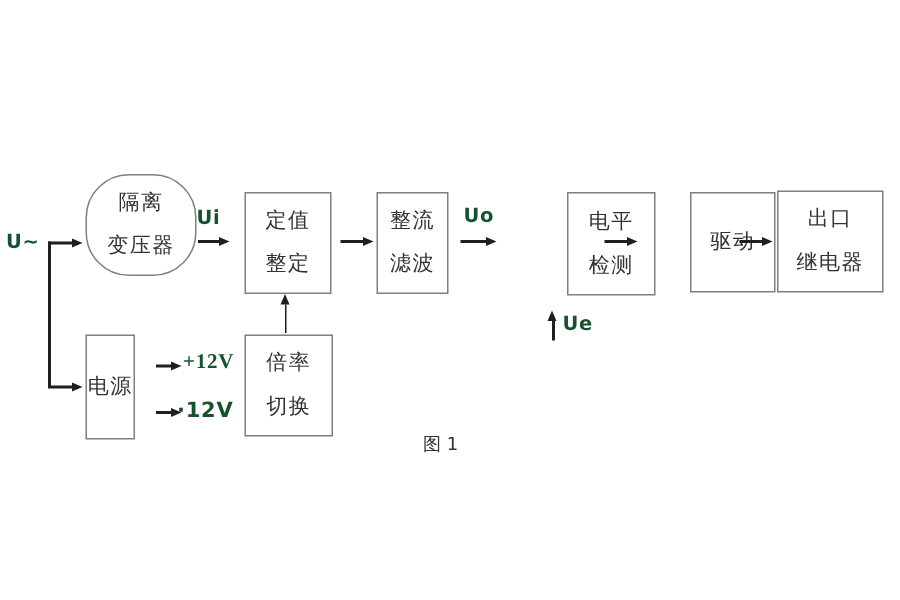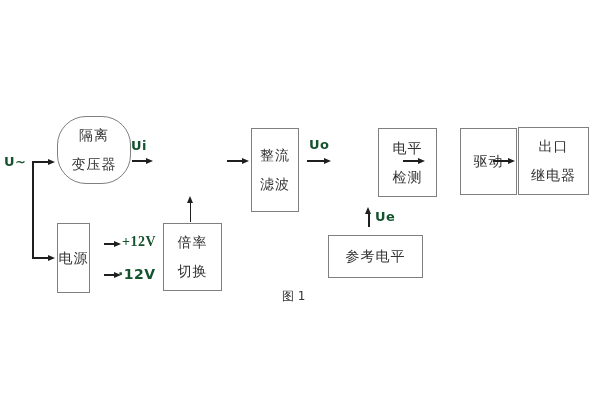--- a/index.html
+++ b/index.html
@@ -22,21 +22,21 @@
     align-items: center;
     justify-content: center;
     color: #333333;
     font-size: 14px;
     letter-spacing: 1px;
     line-height: 29px;
     white-space: nowrap;
   }
   .b-iso  { left: 57px;  top: 116px; width: 74px; height: 68px; border-radius: 29px; }
   .b-set  { left: 163px; top: 128px; width: 58px; height: 68px; }
-  .b-rect { left: 251px; top: 128px; width: 48px; height: 84px; }
+  .b-rect { left: 251px; top: 128px; width: 48px; height: 68px; }
   .b-lvl  { left: 338px; top: 128px; width: 59px; height: 69px; margin-left: 40px; }
   .b-drv  { left: 428px; top: 128px; width: 57px; height: 67px; margin-left: 32px; }
   .b-out  { left: 518px; top: 127px; width: 71px; height: 68px; }
   .b-pwr  { left: 57px;  top: 223px; width: 33px; height: 70px; }
   .b-rat  { left: 163px; top: 223px; width: 59px; height: 68px; }
   .b-ref  { left: 328px; top: 235px; width: 95px; height: 43px; }
   
   .hline { position: absolute; height: 1.5px; background: #1f1f1f; }
   .vline { position: absolute; width: 1.5px;  background: #1f1f1f; }
   .ah-r {
@@ -71,20 +71,24 @@
 </style>
 </head>
 <body>
 
 <div id="canvas">
 
   <div class="box b-iso">
     <span>隔离</span>
     <span>变压器</span>
   </div>
+  <div class="box b-set">
+    <span>定值</span>
+    <span>整定</span>
+  </div>
   <div class="box b-rect">
     <span>整流</span>
     <span>滤波</span>
   </div>
   <div class="box b-lvl">
     <span>电平</span>
     <span>检测</span>
   </div>
   <div class="box b-drv">
     <span>驱动</span>
@@ -93,23 +97,20 @@
     <span>出口</span>
     <span>继电器</span>
   </div>
 
   <div class="box b-pwr">
     <span>电源</span>
   </div>
   <div class="box b-rat">
     <span>倍率</span>
     <span>切换</span>
-  </div>
-  <div class="box b-ref">
-    <span>参考电平</span>
   </div>
 
   <div class="vline" style="left:32px; top:161px; height:97px;"></div>
   <div class="hline" style="left:32px; top:161.25px; width:16px;"></div>
   <div class="ah-r" style="left:48px; top:158.5px;"></div>
   <div class="hline" style="left:32px; top:257.25px; width:16px;"></div>
   <div class="ah-r" style="left:48px; top:254.5px;"></div>
 
   <div class="hline" style="left:132px; top:160.25px; width:14px;"></div>
   <div class="ah-r" style="left:146px; top:157.5px;"></div>

